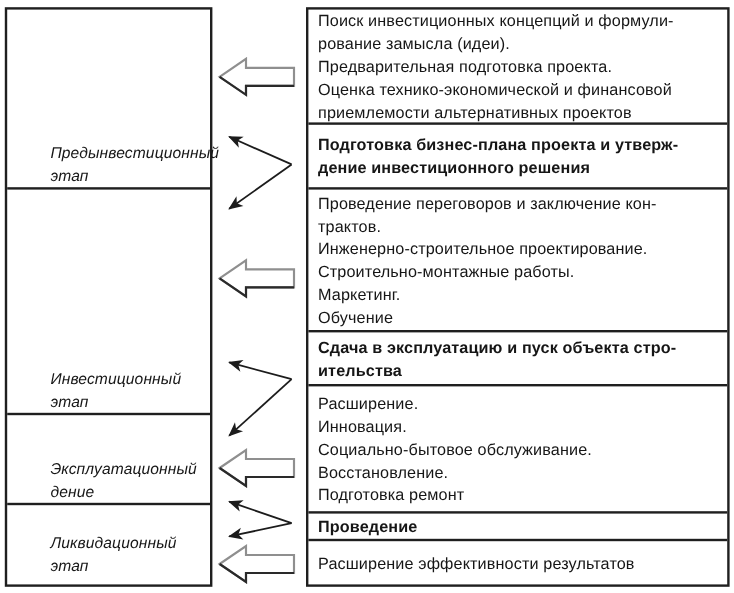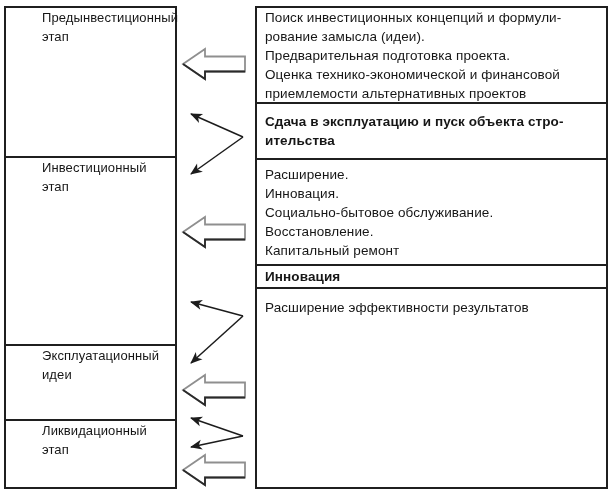--- a/index.html
+++ b/index.html
@@ -15,22 +15,22 @@
     position:absolute;
     box-sizing:border-box;
     border:2px solid #1f1f1f;
     background:#ffffff;
   }
   .col-left{left:4px;top:6px;width:173px;height:483px;}
   .col-right{left:255px;top:6px;width:353px;height:483px;}
   .stage{
     box-sizing:border-box;
     border-bottom:2px solid #1f1f1f;
-    display:flex;align-items:flex-start;
-    padding-left:36px;padding-right:4px;
+    display:flex;align-items:flex-end;
+    padding-left:36px;padding-right:4px;font-style:italic;
   }
   .stage:last-child{border-bottom:none;}
   .stage-text{
     white-space:pre-line;
     font-size:13px;line-height:19px;
     letter-spacing:0.1px;
   }
   .rblock{
     box-sizing:border-box;
     border-bottom:2px solid #1f1f1f;
@@ -59,49 +59,61 @@
     <div class="stage" style="height:150px">
       <span class="stage-text">Предынвестиционный
 этап</span>
     </div>
     <div class="stage" style="height:188px">
       <span class="stage-text">Инвестиционный
 этап</span>
     </div>
     <div class="stage" style="height:75px">
       <span class="stage-text">Эксплуатационный
-идеи</span>
+дение</span>
     </div>
     <div class="stage" style="height:60px">
       <span class="stage-text">Ликвидационный
 этап</span>
     </div>
   </div>
 
   <div class="col col-right">
     <div class="rblock" style="height:96px">
       <span class="rblock-text">Поиск инвестиционных концепций и формули-
 рование замысла (идеи).
 Предварительная подготовка проекта.
 Оценка технико-экономической и финансовой
 приемлемости альтернативных проектов</span>
     </div>
-    <div class="rblock bold" style="height:56px">
+    <div class="rblock bold" style="height:54px">
+      <span class="rblock-text">Подготовка бизнес-плана проекта и утверж-
+дение инвестиционного решения</span>
+    </div>
+    <div class="rblock" style="height:119px">
+      <span class="rblock-text">Проведение переговоров и заключение кон-
+трактов.
+Инженерно-строительное проектирование.
+Строительно-монтажные работы.
+Маркетинг.
+Обучение</span>
+    </div>
+    <div class="rblock bold" style="height:45px">
       <span class="rblock-text">Сдача в эксплуатацию и пуск объекта стро-
 ительства</span>
     </div>
     <div class="rblock" style="height:106px">
       <span class="rblock-text">Расширение.
 Инновация.
 Социально-бытовое обслуживание.
 Восстановление.
-Капитальный ремонт</span>
+Подготовка ремонт</span>
     </div>
     <div class="rblock bold" style="height:23px">
-      <span class="rblock-text">Инновация</span>
+      <span class="rblock-text">Проведение</span>
     </div>
     <div class="rblock" style="height:36px">
       <span class="rblock-text">Расширение эффективности результатов</span>
     </div>
   </div>
 
   <svg class="arrow-layer" viewBox="0 0 612 494" aria-hidden="true">
     <defs>
       <marker id="ah" markerUnits="userSpaceOnUse" markerWidth="14" markerHeight="12" refX="12" refY="6" orient="auto">
         <path d="M13,6 L1,1 L4.2,6 L1,11 Z" fill="#1c1c1c"></path>

